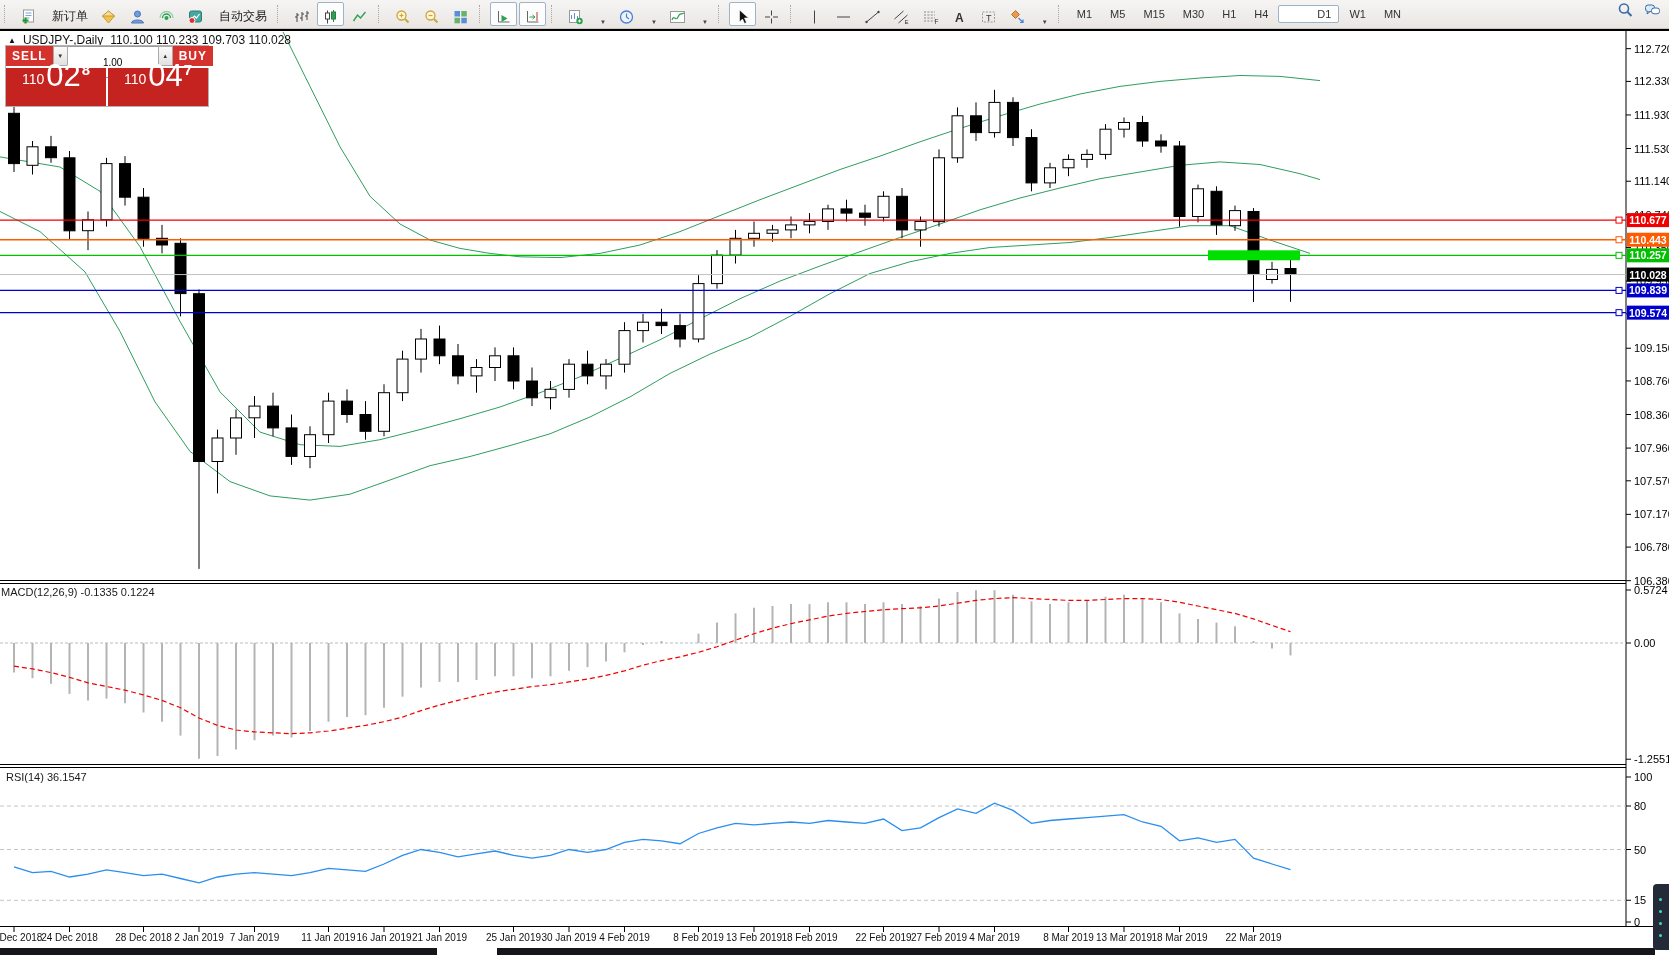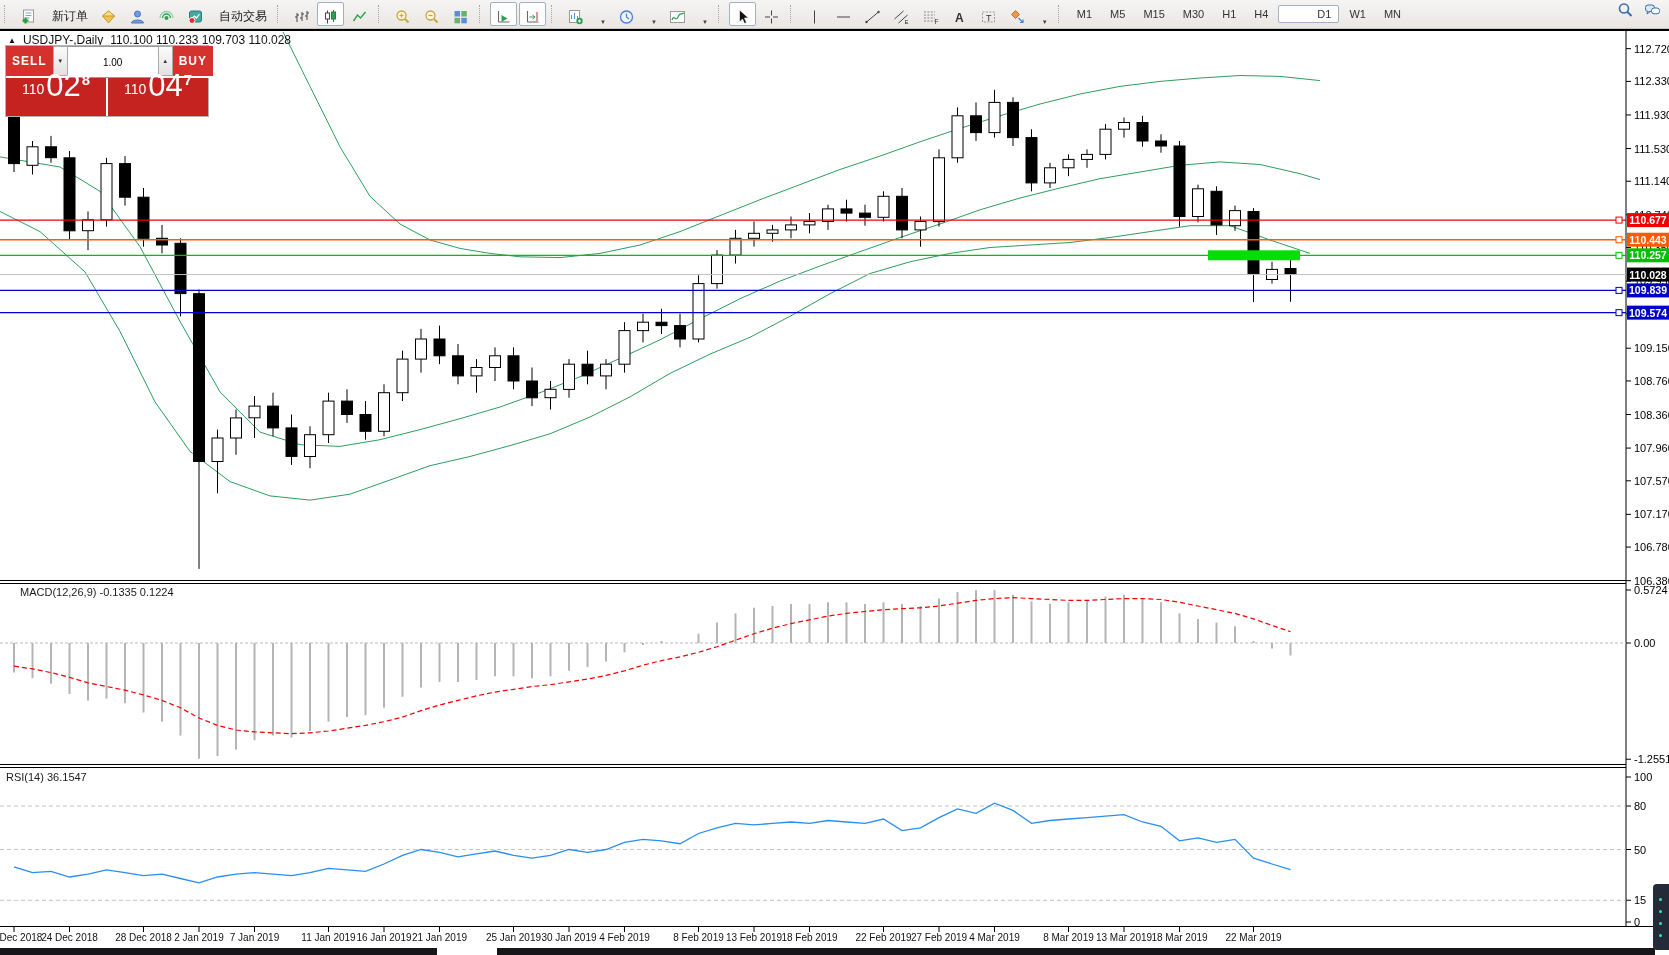--- a/index.html
+++ b/index.html
@@ -18,21 +18,21 @@
   .tf-btn.active{background:#fff;border:1px solid #9fb3c8;padding-left:38px;}
   .tb-right{position:absolute;right:8px;top:2px;display:flex;gap:10px;align-items:center;}
   
   svg#chart-canvas{position:absolute;left:0;top:0;z-index:1;}
   .symbol-title{position:absolute;left:8px;top:33px;z-index:2;font-size:12px;color:#111;display:flex;gap:7px;align-items:center;}
   .symbol-title .tri{font-size:8px;}
   .annotation{position:absolute;left:902px;top:240px;z-index:2;font-size:29px;font-weight:bold;letter-spacing:1px;}
   .ind-label{position:absolute;z-index:2;font-size:11px;color:#1a1a1a;}
   
   .trade-panel{position:absolute;left:5px;top:45px;width:202px;z-index:3;border:1px solid #b5b2ae;background:#fff;}
-  .tp-row1{display:flex;height:32px;}
+  .tp-row1{display:flex;height:22px;}
   .tp-sell,.tp-buy{width:52px;border:none;background:#d5312d;color:#fff;font-weight:bold;font-size:12px;
     letter-spacing:1px;border-bottom:2px solid #fff;font-family:inherit;}
   .tp-spin{flex:1;display:flex;background:#efedec;border-bottom:2px solid #fff;}
   .tp-dn,.tp-up{width:15px;border:1px solid #aaa;background:linear-gradient(#fbfbfb,#e3e1df);font-size:6px;color:#333;padding:0;}
   .tp-vol{flex:1;width:60px;border:1px solid #999;border-left:none;border-right:none;text-align:center;font-size:10px;font-family:inherit;padding:15px;}
   .tp-row2{display:flex;height:38px;background:#fff;gap:2px;}
   .tp-price{flex:1;background:#c42320;color:#fff;display:flex;align-items:flex-end;justify-content:center;padding-bottom:16px;}
   .tp-sm{font-size:14px;margin-bottom:3px;}
   .tp-big{font-size:31px;font-weight:normal;line-height:28px;margin-left:2px;}
   .tp-sup{font-size:15px;font-weight:bold;margin-bottom:12px;margin-left:1px;}
@@ -636,21 +636,21 @@
       </div>
       <div class="tp-price">
         <span class="tp-sm">110</span>
           <span class="tp-big">04</span>
           <span class="tp-sup">7</span>
       </div>
     </div>
   </div>
 
 
-  <div class="ind-label" style="left:20px;top:586px;">
+  <div class="ind-label" style="left:1px;top:586px;">
     <span>MACD(12,26,9)</span>
     <span>-0.1335</span>
     <span>0.1224</span>
   </div>
   <div class="ind-label" style="left:6px;top:771px;">
     <span>RSI(14)</span>
     <span>36.1547</span>
   </div>
 
   <div class="strip" style="left:0;width:437px;"></div>

